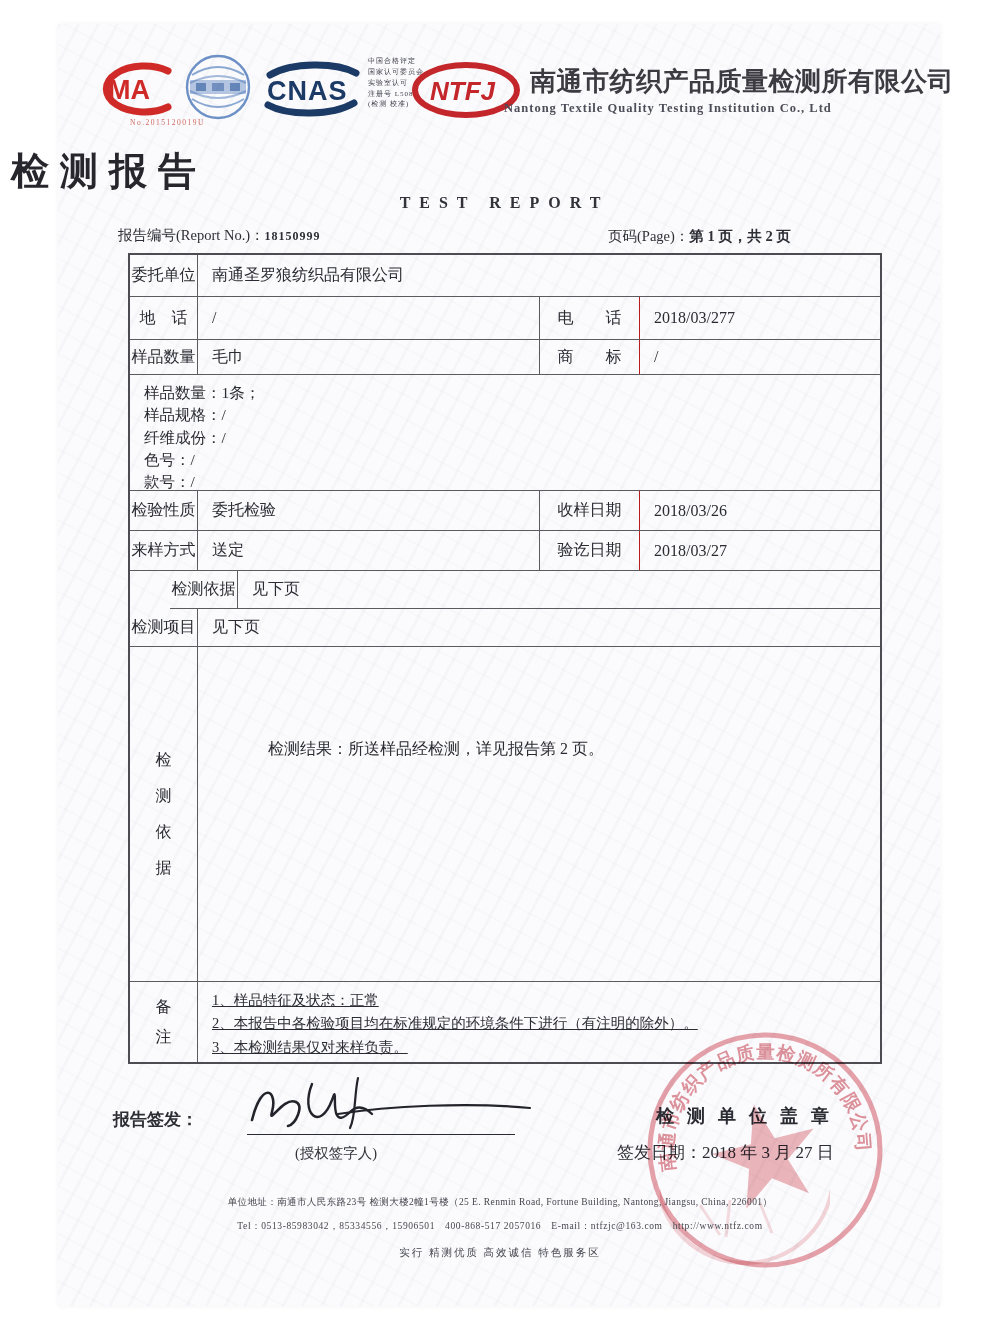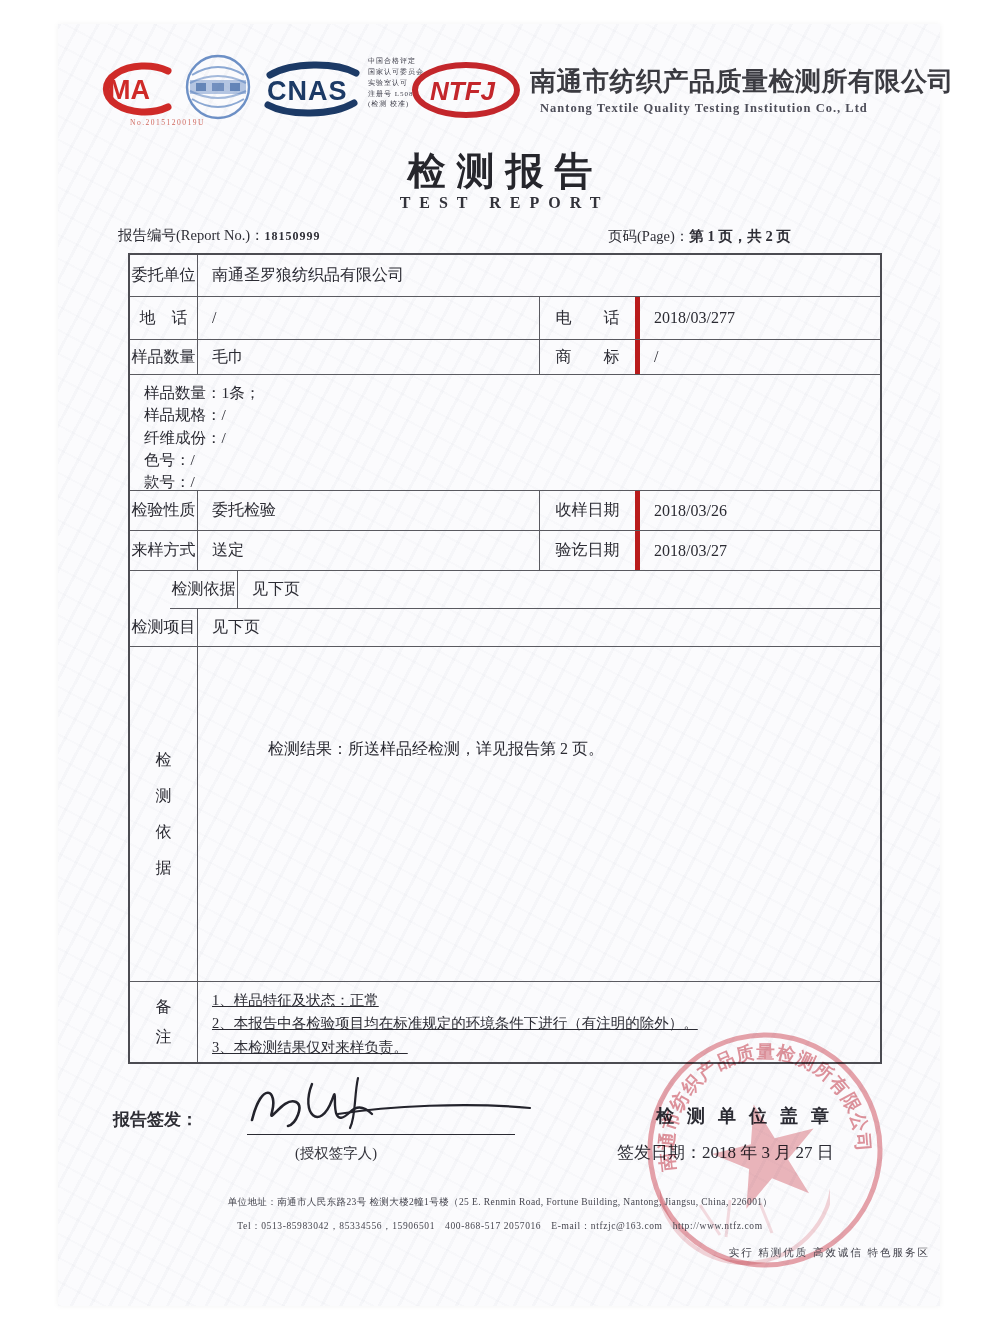--- a/index.html
+++ b/index.html
@@ -14,63 +14,63 @@
     background:
       repeating-linear-gradient(118deg, rgba(170,176,192,0.07) 0 3px, transparent 3px 17px),
       repeating-linear-gradient(28deg, rgba(180,184,198,0.05) 0 2px, transparent 2px 21px),
       #fbfbfd;
     box-shadow:0 0 6px rgba(0,0,0,0.05);
   }
   .abs { position:absolute; }
   
   .company-cn { left:530px; top:64px; font-family:"Liberation Sans","DejaVu Sans",sans-serif;
     font-size:26px; font-weight:700; color:#3b3b41; letter-spacing:0.5px; }
-  .company-en { left:540px; top:101px; font-size:12.5px; font-weight:700; color:#4d4d58; letter-spacing:1px; }
+  .company-en { left:504px; top:101px; font-size:12.5px; font-weight:700; color:#4d4d58; letter-spacing:1px; }
   .cma-cert { left:82px; top:118px; font-size:7.5px; color:#d0685e; letter-spacing:1.5px;padding-left:48px; }
   .cnas-side { left:368px; top:56px; font-size:7px; line-height:1.55; color:#3d3d49; white-space:pre-line; letter-spacing:1px; }
   
-  .title-cn { left:0; top:146px; width:1000px; text-align:center; font-size:38px; font-weight:700;
+  .title-cn { left:0; top:146px; width:1000px; font-size:38px; font-weight:700;
     letter-spacing:11px; text-indent:11px; color:#26262c; }
   .title-en { left:0; top:194px; width:1000px; text-align:center; font-size:16px; font-weight:700;
     letter-spacing:9px; text-indent:9px; color:#32323a; }
   
   .meta-left { left:118px; top:226px; font-size:14.5px; color:#2e2e36; }
   .meta-left b { font-size:12px; letter-spacing:1px; }
   .meta-right { left:608px; top:227px; font-size:14.5px; color:#2e2e36; }
   .meta-right .pv { font-weight:700; }
   
   .tbl { left:128px; top:253px; width:754px; border:2px solid #4c4c52; background:transparent; }
   .trow { display:flex; border-bottom:1px solid #5a5a60; }
   .trow:last-child { border-bottom:none; }
   .cell { display:flex; align-items:center; font-size:16px; color:#2b2b33; }
   .c-lab { width:68px; border-right:1px solid #5a5a60; justify-content:center; text-align:center; flex-shrink:0; }
   .c-val { flex:1 1 auto; padding-left:14px; }
   .c-v1 { width:342px; flex:none; border-right:1px solid #5a5a60; padding-left:14px; }
-  .c-l2 { width:100px; flex:none; border-right:5px solid #b91c1c; justify-content:center;text-align:center; }
+  .c-l2 { width:100px; flex:none; border-right:1px solid #b91c1c; justify-content:center;text-align:center; }
   .c-v2 { flex:1 1 auto; padding-left:14px; }
   .pre { white-space:pre-line; }
   .desc-lab { flex-direction:column; justify-content:center; gap:14px; }
   .desc-sub { font-size:7.5px; color:#45454f; letter-spacing:0.5px; }
   .desc-val { align-items:flex-start; padding-top:7px; line-height:1.44; font-size:15.5px; }
   .vert-lab { line-height:2.25; font-size:16px; }
   .result-cell { position:relative; }
   .result-text { position:absolute; left:70px; top:92px; font-size:16px; }
   .notes-lab { line-height:1.9; }
   .notes-val { align-items:flex-start; padding:7px 14px 0 14px; font-size:14.5px; line-height:1.62;text-decoration:underline; }
   
   .issue-label { left:113px; top:1108px; font-size:17px; font-weight:600; }
   .sig-underline { left:247px; top:1134px; width:268px; border-top:1.8px solid #2a2a32; }
   .issuer-note { left:295px; top:1144px; font-size:14.5px; color:#33333b; }
   .seal-label { left:656px; top:1104px; font-size:18px; font-weight:600; letter-spacing:13px; color:#2b2b33; }
   .issue-date { left:617px; top:1141px; font-size:17px; color:#2b2b33; }
   
   .foot { width:860px; left:70px; text-align:center; color:#45454e; }
   .foot-1 { top:1196px; font-size:9.5px; letter-spacing:0.4px; }
   .foot-2 { top:1220px; font-size:9.5px; letter-spacing:0.6px; }
-  .foot-3 { top:1246px; font-size:10.5px; letter-spacing:2px;text-align:right; }
+  .foot-3 { top:1246px; font-size:10.5px; letter-spacing:2px; }
   .stamp { mix-blend-mode:multiply; }
 </style>
 </head>
 <body>
 
 <div class="paper"></div>
 
 <svg class="abs" style="left:84px; top:60px;" width="94" height="58" viewBox="0 0 94 58">
   <path d="M84,11 A38,23 0 1 0 84,47" fill="none" stroke="#cf2a28" stroke-width="7" stroke-linecap="round"></path>
   <text x="24" y="39" font-family="Liberation Sans, sans-serif" font-size="27" font-weight="bold" fill="#cf2a28">MA</text>

